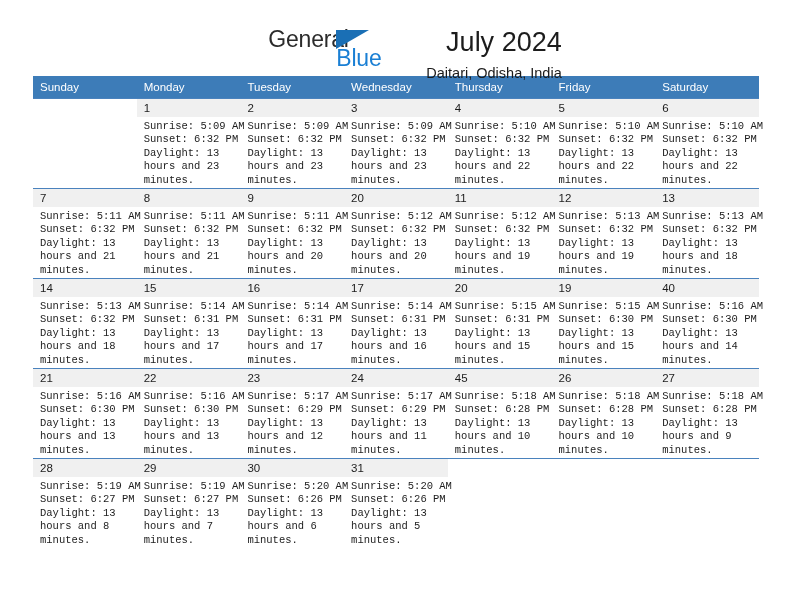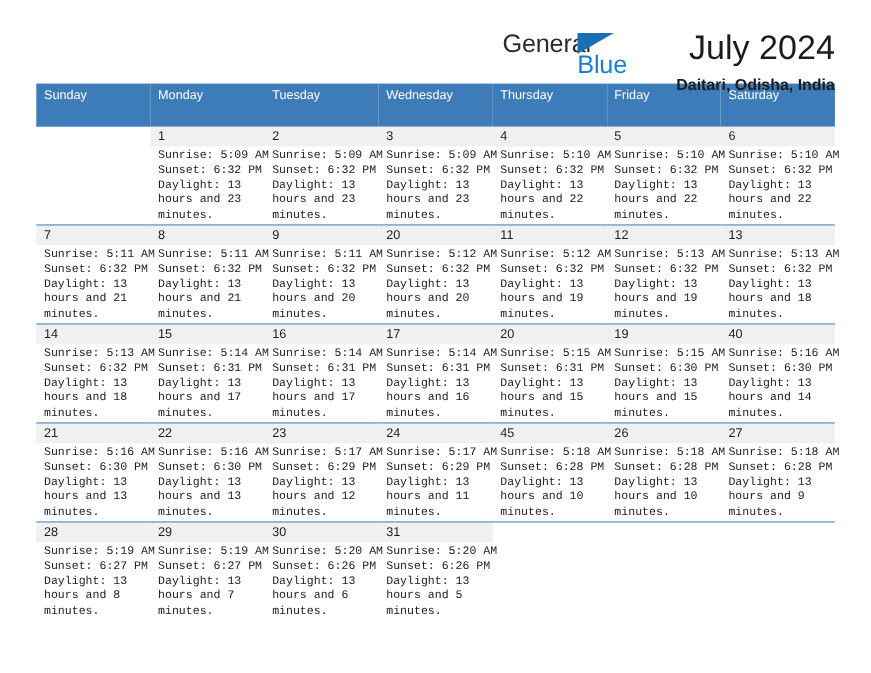--- a/index.html
+++ b/index.html
@@ -19,21 +19,21 @@
     width: 792px;
     height: 612px;
     box-sizing: border-box;
     padding: 0 33px;
   }
 
   
   .banner {
     display: flex;
     align-items: flex-start;
-    justify-content: flex-end;
+    justify-content: center;
     padding-top: 28px;
     height: 68px;
     box-sizing: border-box;
     margin-left: 36px;
   }
   .logo {
     position: relative;
     width: 160px;
     height: 52px;
     line-height: 1;
@@ -61,49 +61,49 @@
     top: 19px;
     font-size: 23px;
     color: #1a7fd4;
     letter-spacing: -0.2px;
   }
   .title-block {
     text-align: right;
     padding-top: 0px;
   }
   .cal-title {
-    font-size: 31px;
+    font-size: 27px;
     color: #1c1c1c;
     line-height: 1.05;
     font-weight: normal;
     margin: 0;
   }
   .cal-subtitle {
     font-size: 14.5px;
     color: #1c1c1c;
     margin: 9px 0 0 0;
-    font-weight: bold;
+    font-weight: normal;
   }
 
   
   .calendar {
     width: 726px;
     border-collapse: collapse;
     table-layout: fixed;
     margin-top: 8px;
   }
   .calendar col { width: 103.71px; }
 
   thead th {
     background: #3d7cb8;
     color: #ffffff;
     font-size: 11.5px;
     font-weight: normal;
     text-align: left;
-    padding: 5px 0 21px 7px;
+    padding: 5px 0 5px 7px;
     height: 20px;
     box-sizing: border-box;
     border: none;
   }
 
   tbody tr.week {
     vertical-align: top;
   }
   td.day {
     border-top: 1px solid #4a82bd;

